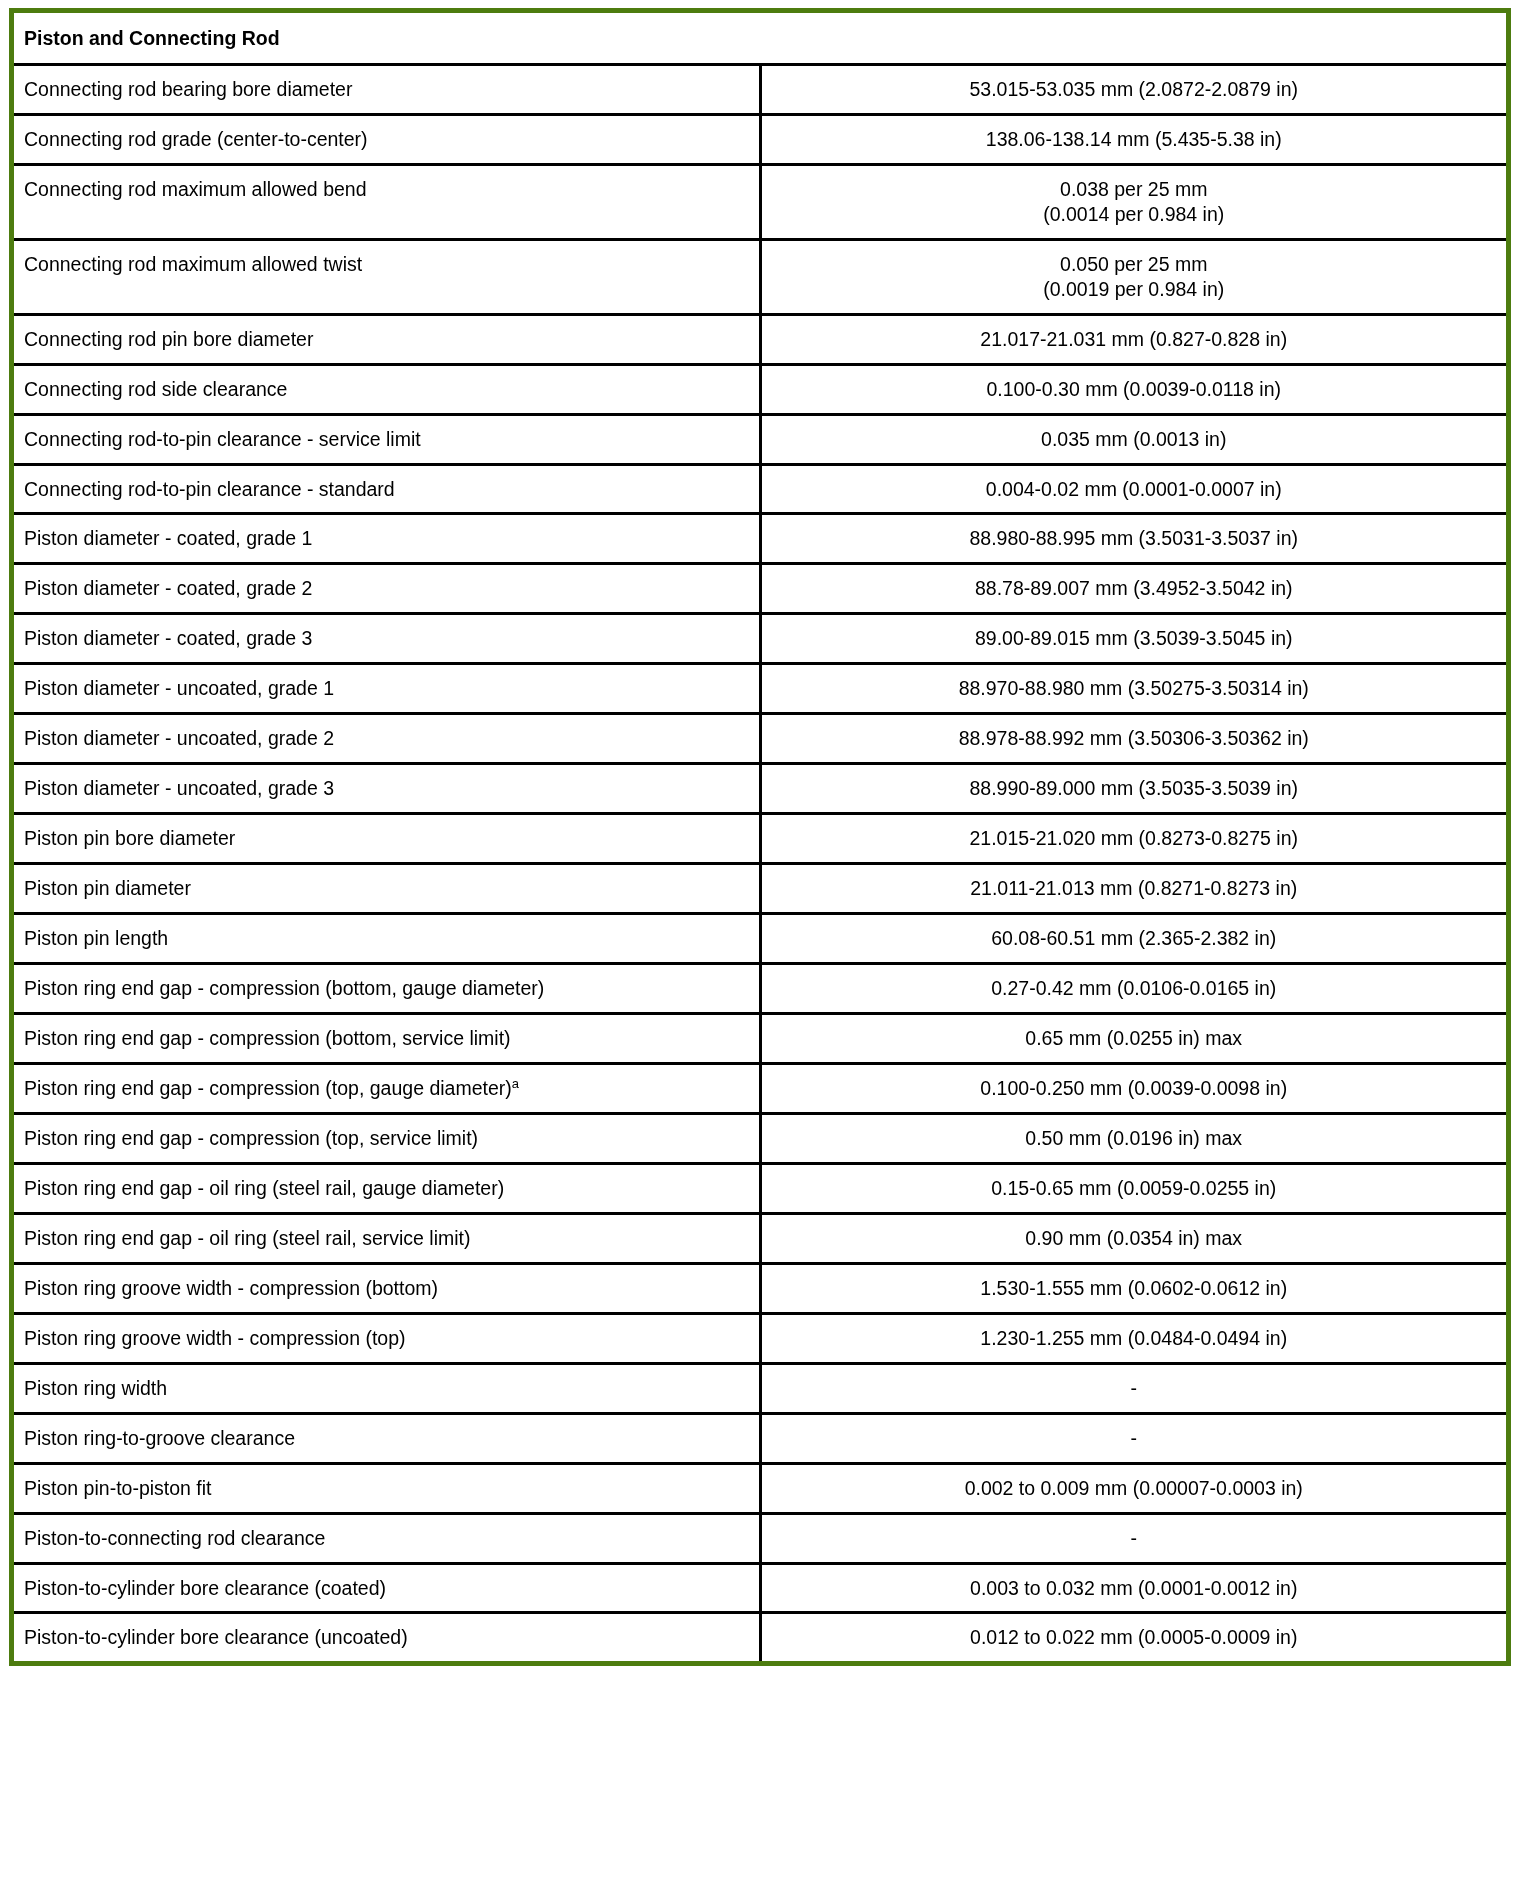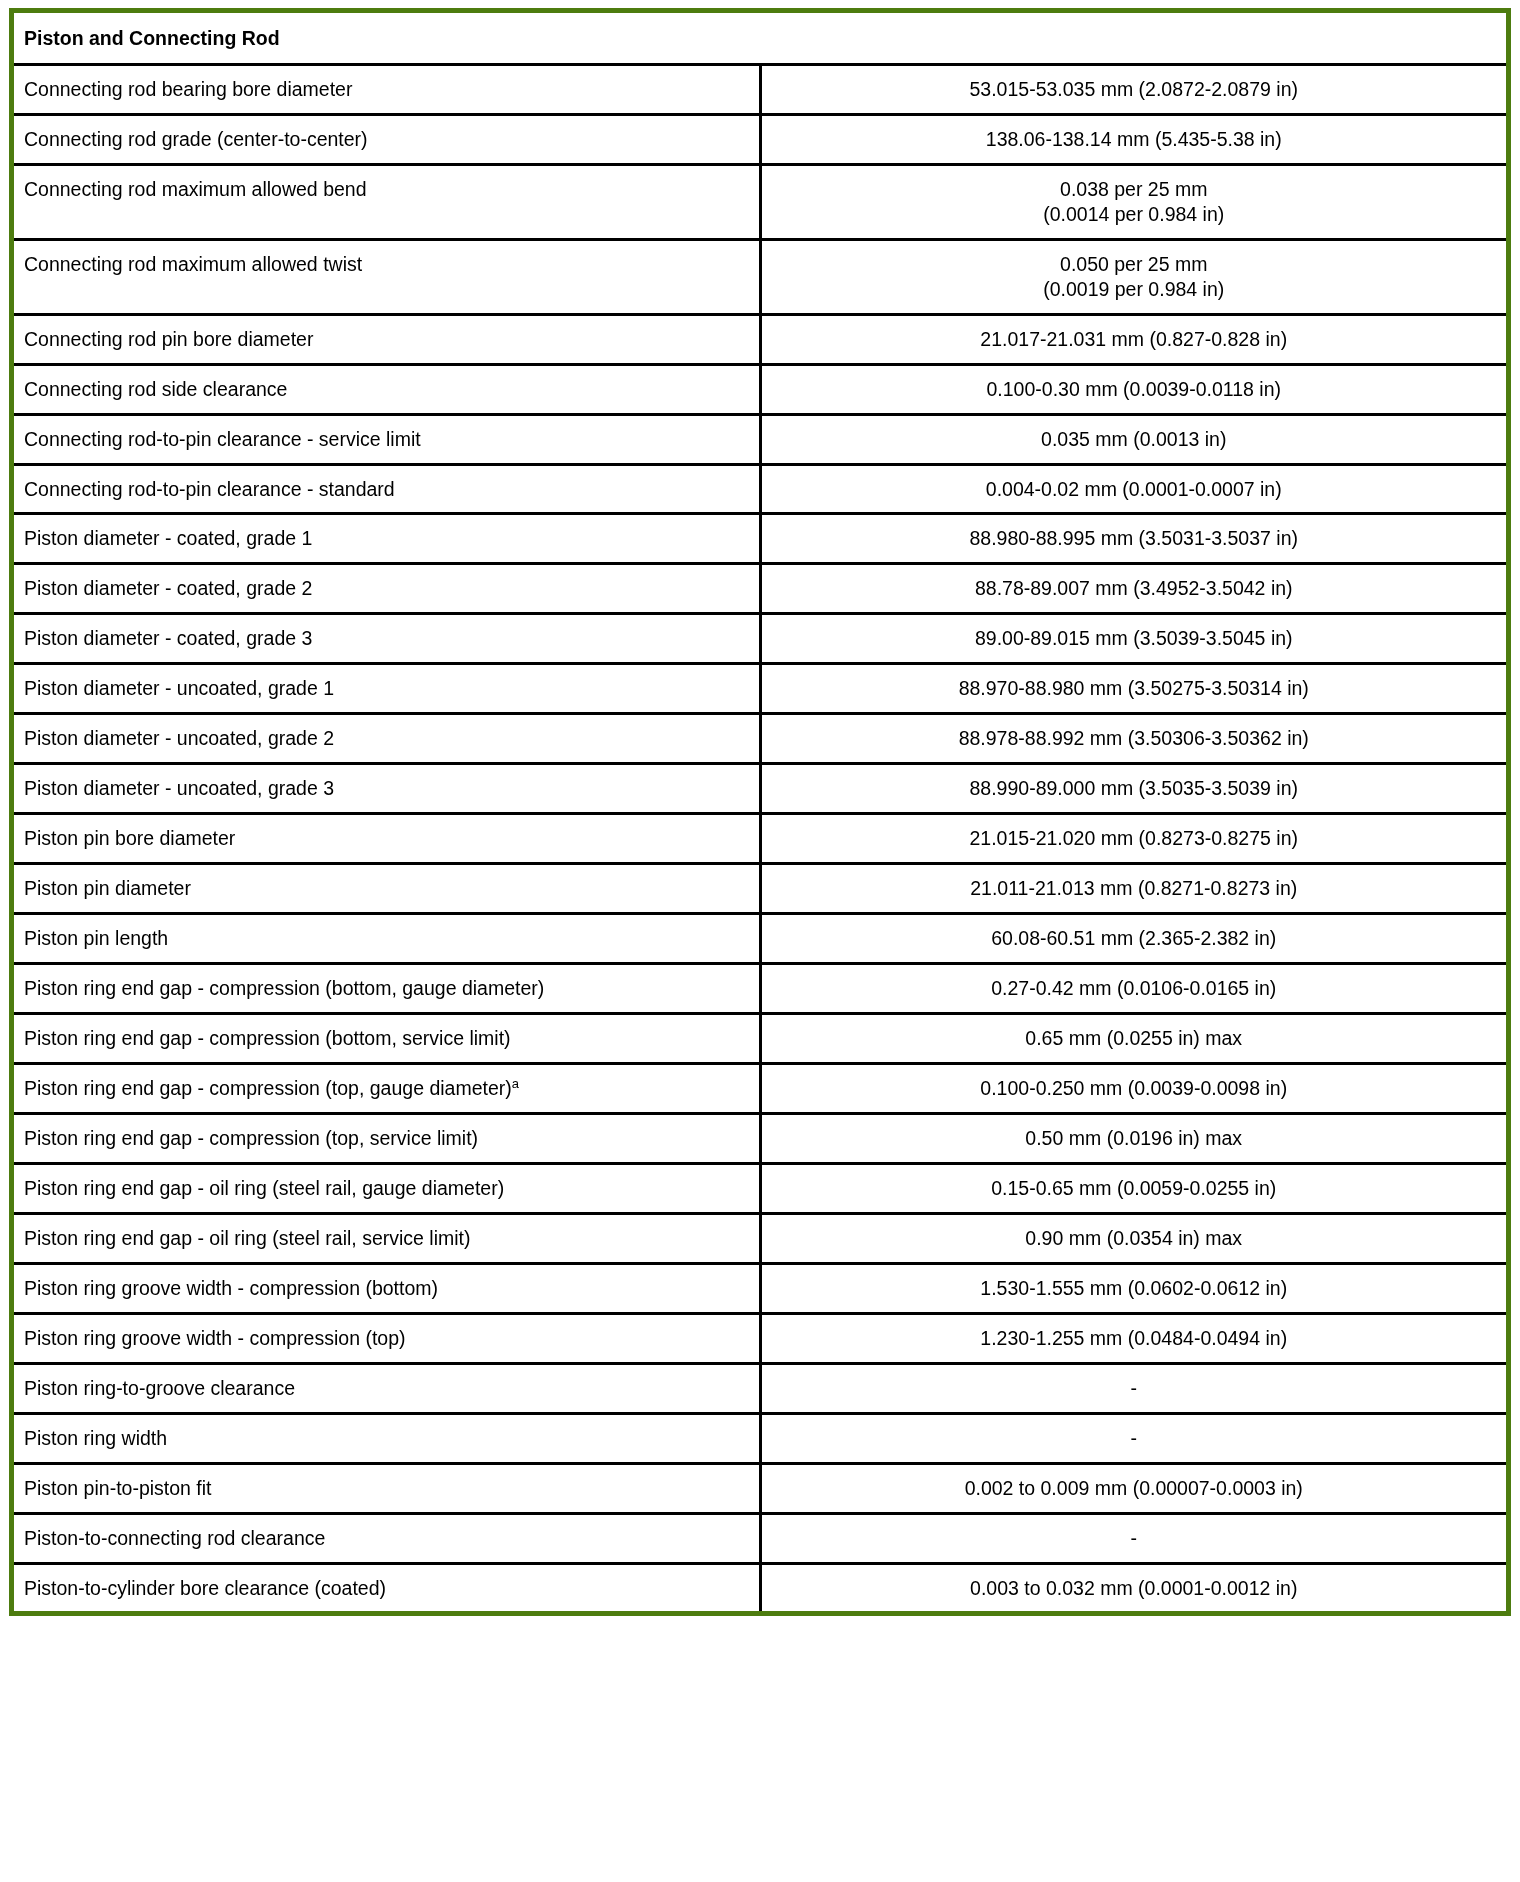--- a/index.html
+++ b/index.html
@@ -160,34 +160,38 @@
         </tr>
         <tr>
           <td class="label-cell"><span>Piston ring groove width - compression (bottom)</span></td>
           <td class="value-cell">1.530-1.555 mm (0.0602-0.0612 in)</td>
         </tr>
         <tr>
           <td class="label-cell"><span>Piston ring groove width - compression (top)</span></td>
           <td class="value-cell">1.230-1.255 mm (0.0484-0.0494 in)</td>
         </tr>
         <tr>
-          <td class="label-cell"><span>Piston ring-to-groove clearance</span></td>
+          <td class="label-cell"><span>Piston ring width</span></td>
           <td class="value-cell">-</td>
         </tr>
         <tr>
-          <td class="label-cell"><span>Piston ring width</span></td>
+          <td class="label-cell"><span>Piston ring-to-groove clearance</span></td>
           <td class="value-cell">-</td>
         </tr>
         <tr>
           <td class="label-cell"><span>Piston pin-to-piston fit</span></td>
           <td class="value-cell">0.002 to 0.009 mm (0.00007-0.0003 in)</td>
         </tr>
         <tr>
           <td class="label-cell"><span>Piston-to-connecting rod clearance</span></td>
           <td class="value-cell">-</td>
         </tr>
         <tr>
           <td class="label-cell"><span>Piston-to-cylinder bore clearance (coated)</span></td>
           <td class="value-cell">0.003 to 0.032 mm (0.0001-0.0012 in)</td>
         </tr>
+        <tr>
+          <td class="label-cell"><span>Piston-to-cylinder bore clearance (uncoated)</span></td>
+          <td class="value-cell">0.012 to 0.022 mm (0.0005-0.0009 in)</td>
+        </tr>
       </tbody>
   </table>
 </div>
 
 </body></html>

